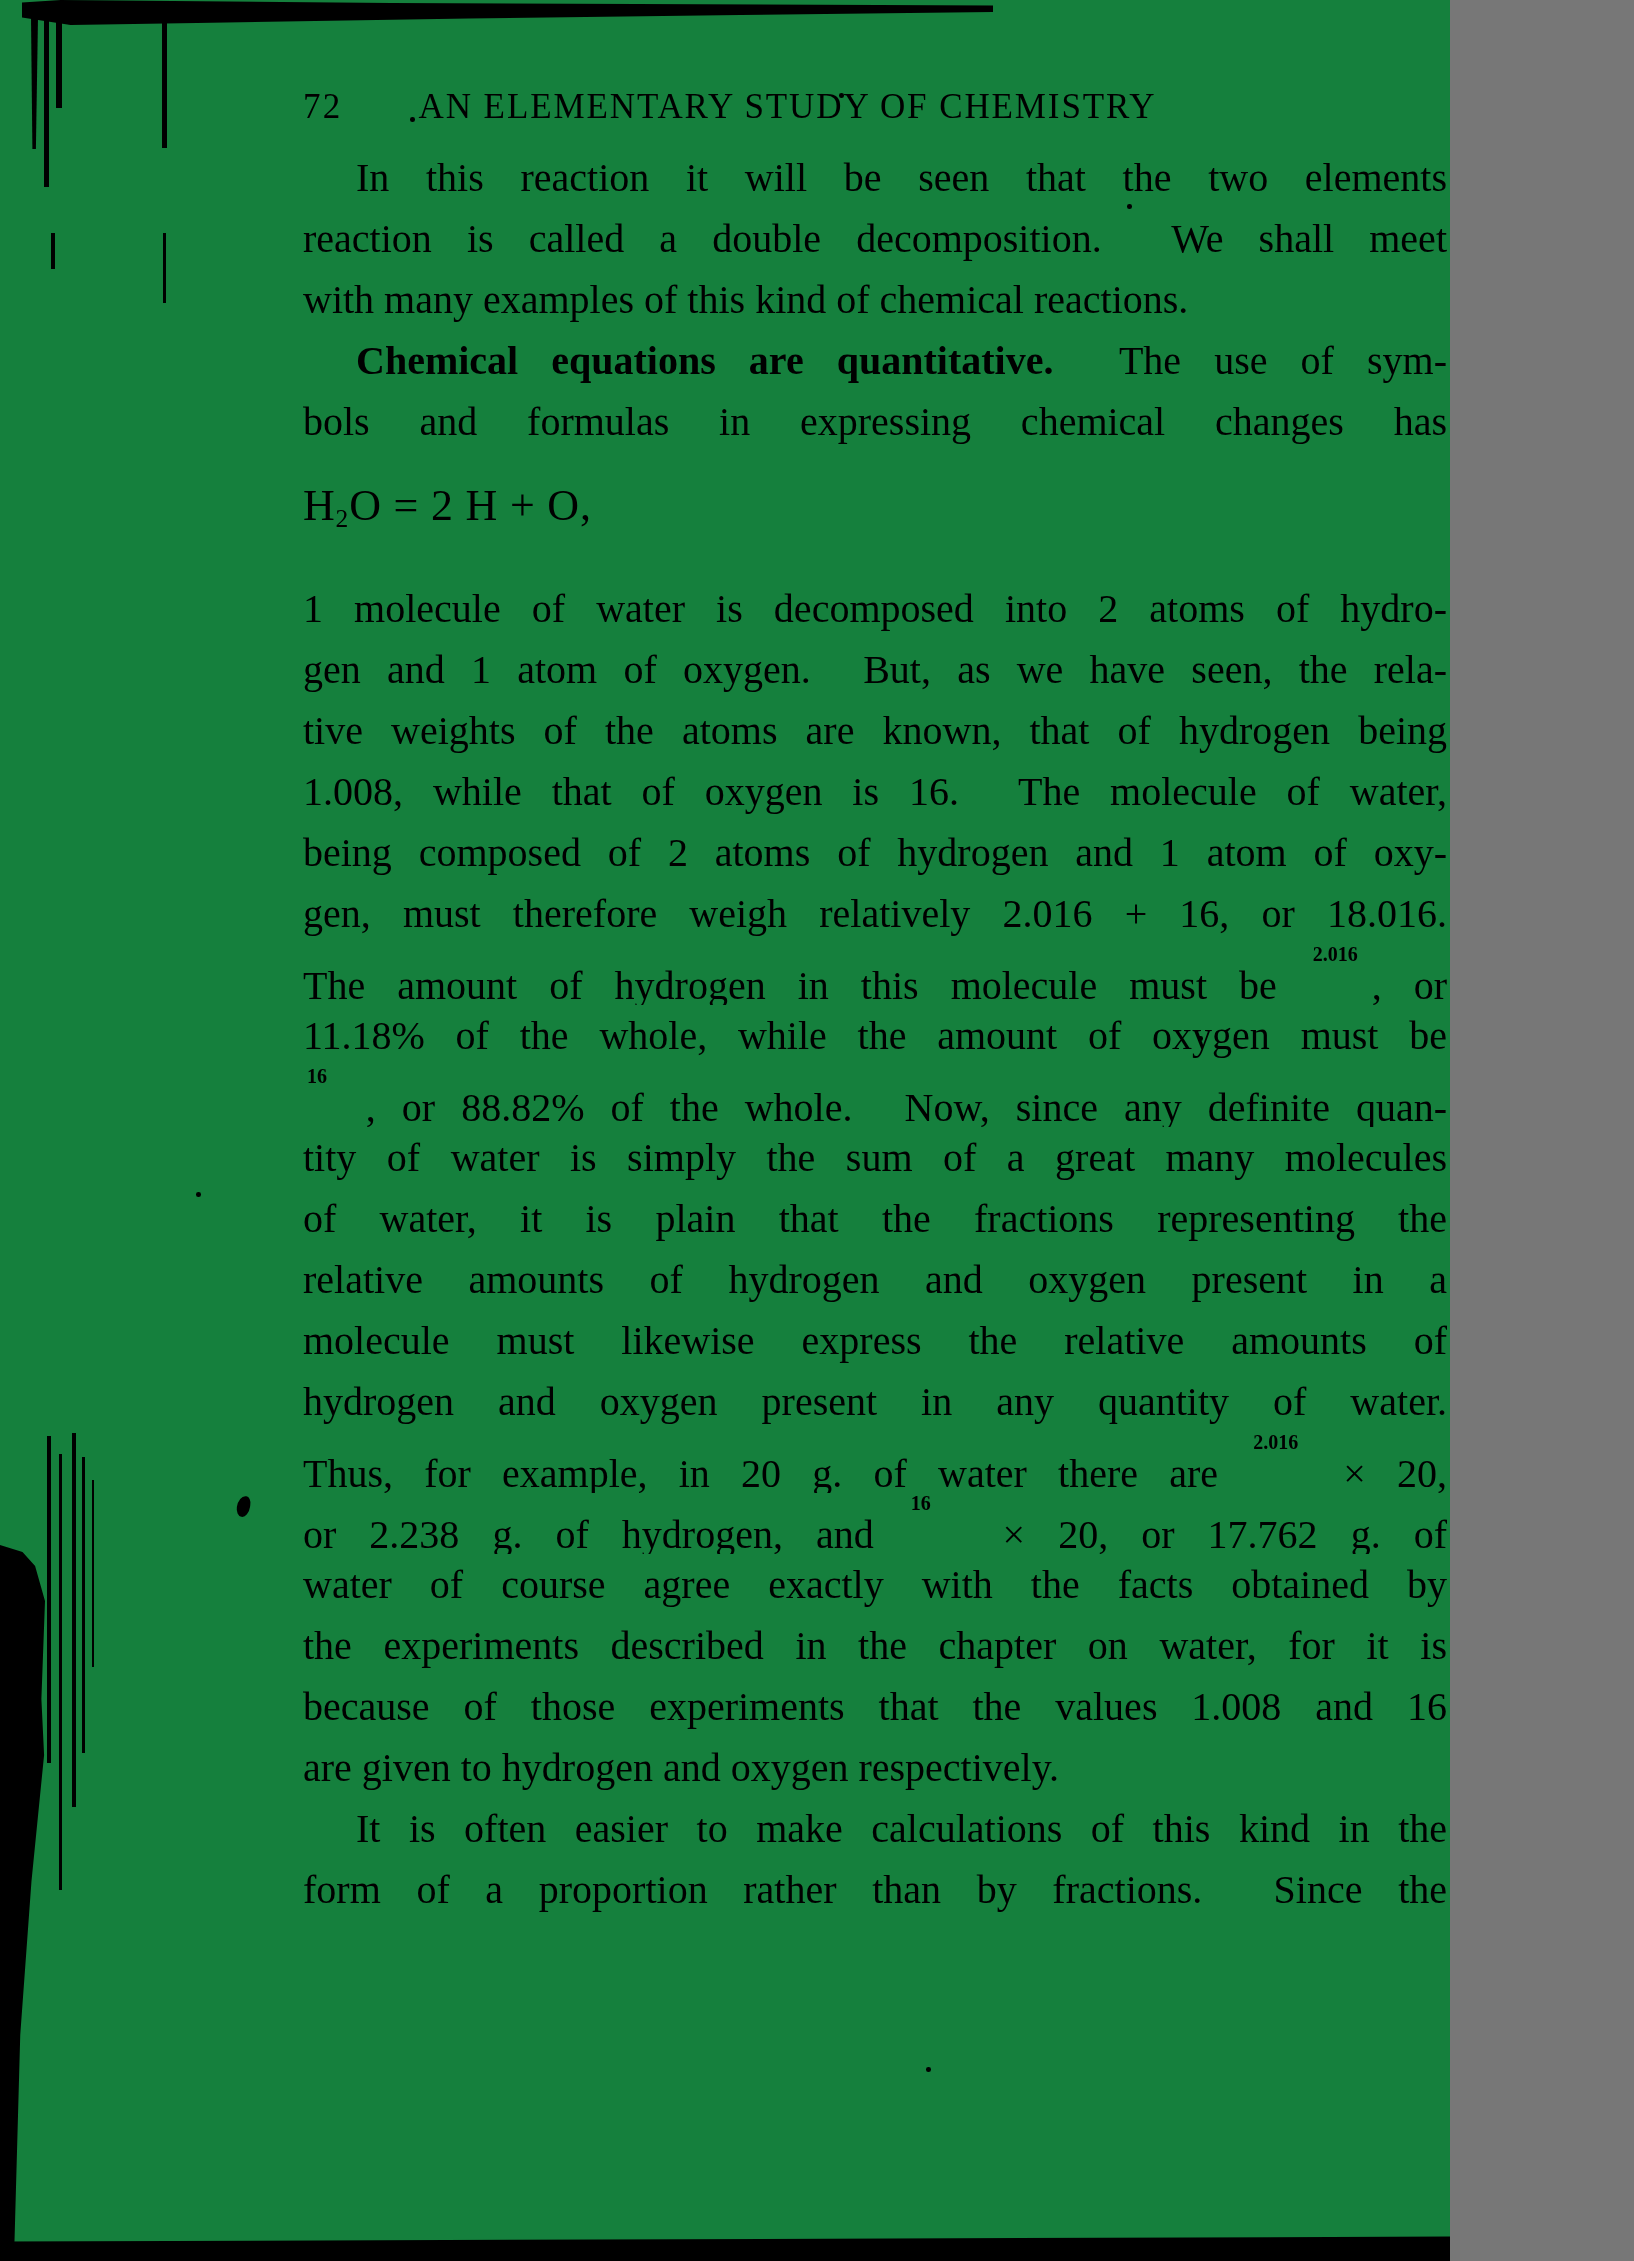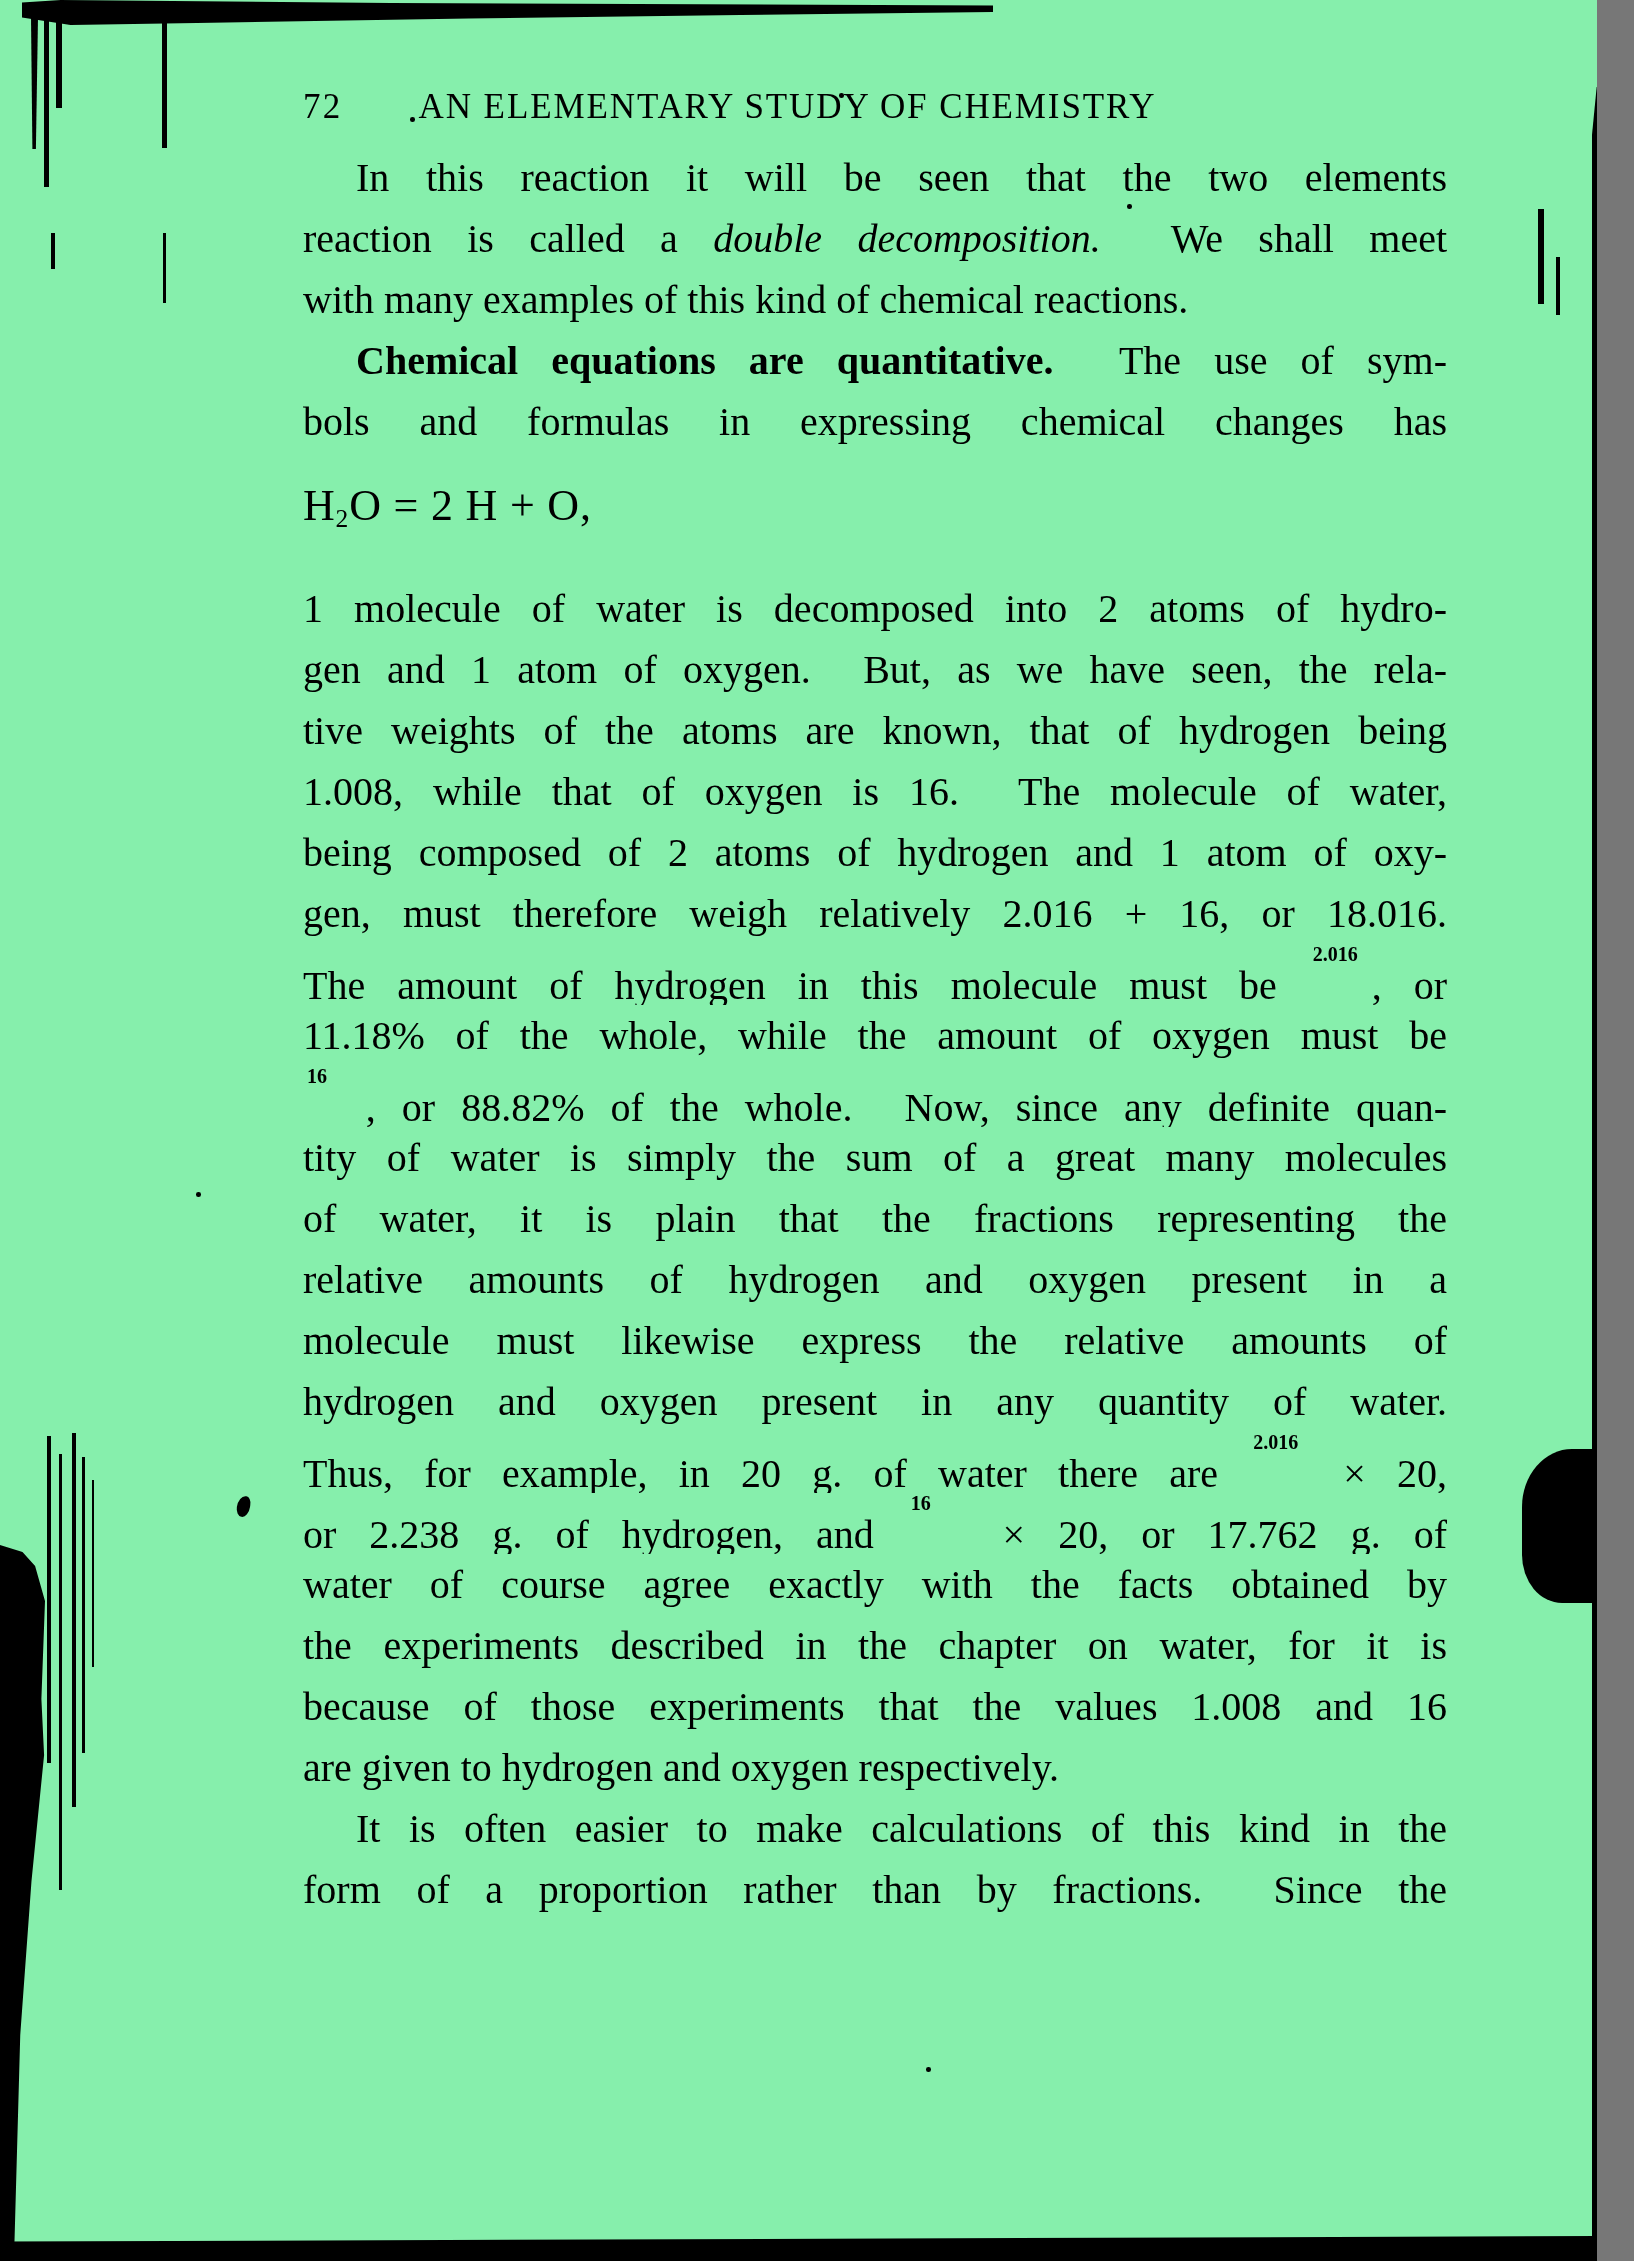--- a/index.html
+++ b/index.html
@@ -1,34 +1,34 @@
 <!DOCTYPE html>
 <html style="font-size:12.5px"><head>
 <meta charset="utf-8">
 <style>
   html,body{margin:0;padding:0;background:#777;}
   .page{
     position:relative;
-    width:1597px;height:2261px;
-    background:#86efac;
+    width:1450px;height:2261px;
+    background:#15803d;
     overflow:hidden;
     font-family:"Liberation Serif", serif;
     color:#000;
   }
   
   .content{position:absolute;left:303px;top:87px;width:1144px;}
   .header{height:40px;line-height:40px;font-size:35px;margin-bottom:20px;white-space:nowrap;}
   .pagenum{display:inline-block;letter-spacing:2.3px;}
   .running-title{display:inline-block;margin-left:76px;letter-spacing:1.9px;}
   .para{margin:0;}
   .line{height:61px;line-height:61px;font-size:40px;overflow:hidden;white-space:normal;}
   .line.fill{text-align:justify;}
   .line.fill::after{content:"";display:inline-block;width:100%;height:0;}
   .para.indent .line:first-child{text-indent:53px;}
-  .seg-i{font-style:italic;}
+  .seg-i{}
   .seg-b{font-weight:bold;}
   .equation{height:62px;line-height:62px;font-size:44px;margin-top:23px;margin-bottom:41px;letter-spacing:0.8px;}
   sub.seg-sub{font-size:0.58em;vertical-align:-0.28em;line-height:0;}
   .frac{display:inline-block;vertical-align:middle;text-align:left;font-size:20px;line-height:1.08;font-weight:bold;}
   .frac .num{display:block;padding:0 3.9px 0.8px 3.9px;}
   .frac .den{display:block;border-top:2.3px solid #000;padding:0.8px 3.9px 0 3.9px;margin-top:44px;}
   
   .art{position:absolute;background:#000;}
   .top-bar{left:22px;top:0;width:971px;height:25px;
     clip-path:polygon(0 10%,4% 0,38% 12%,100% 22%,100% 48%,74% 60%,46% 74%,18% 92%,5% 100%,0 70%);}

